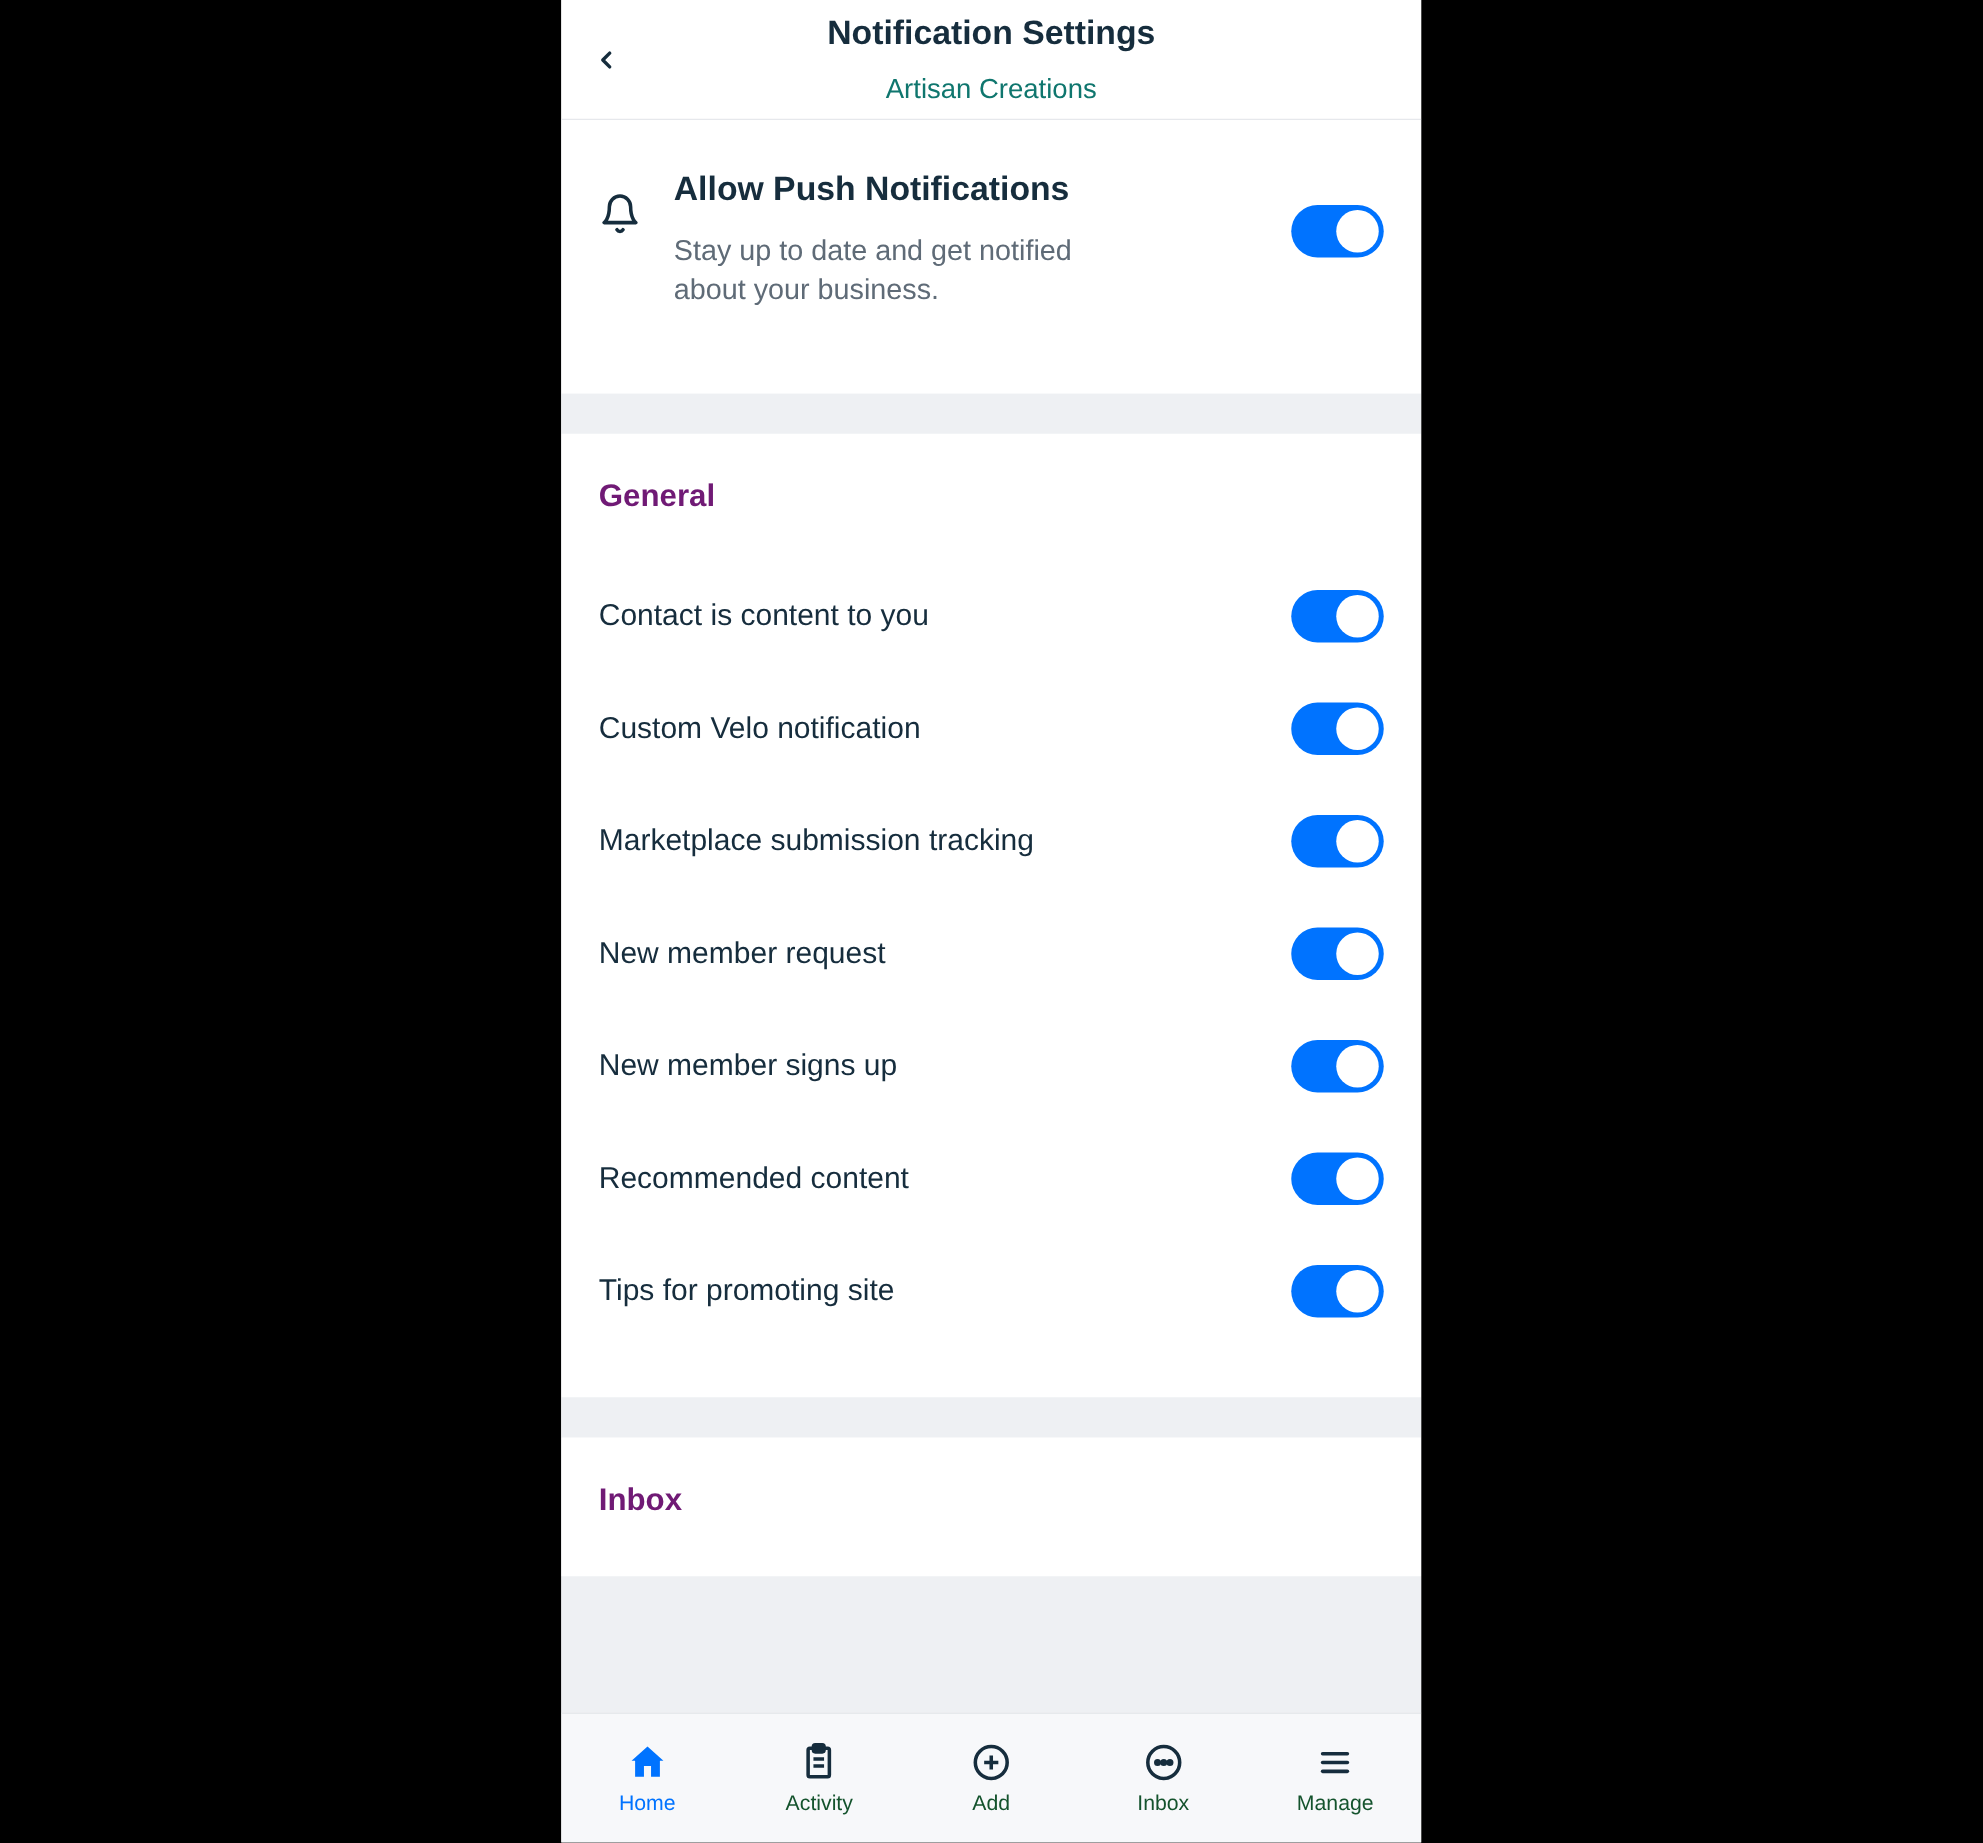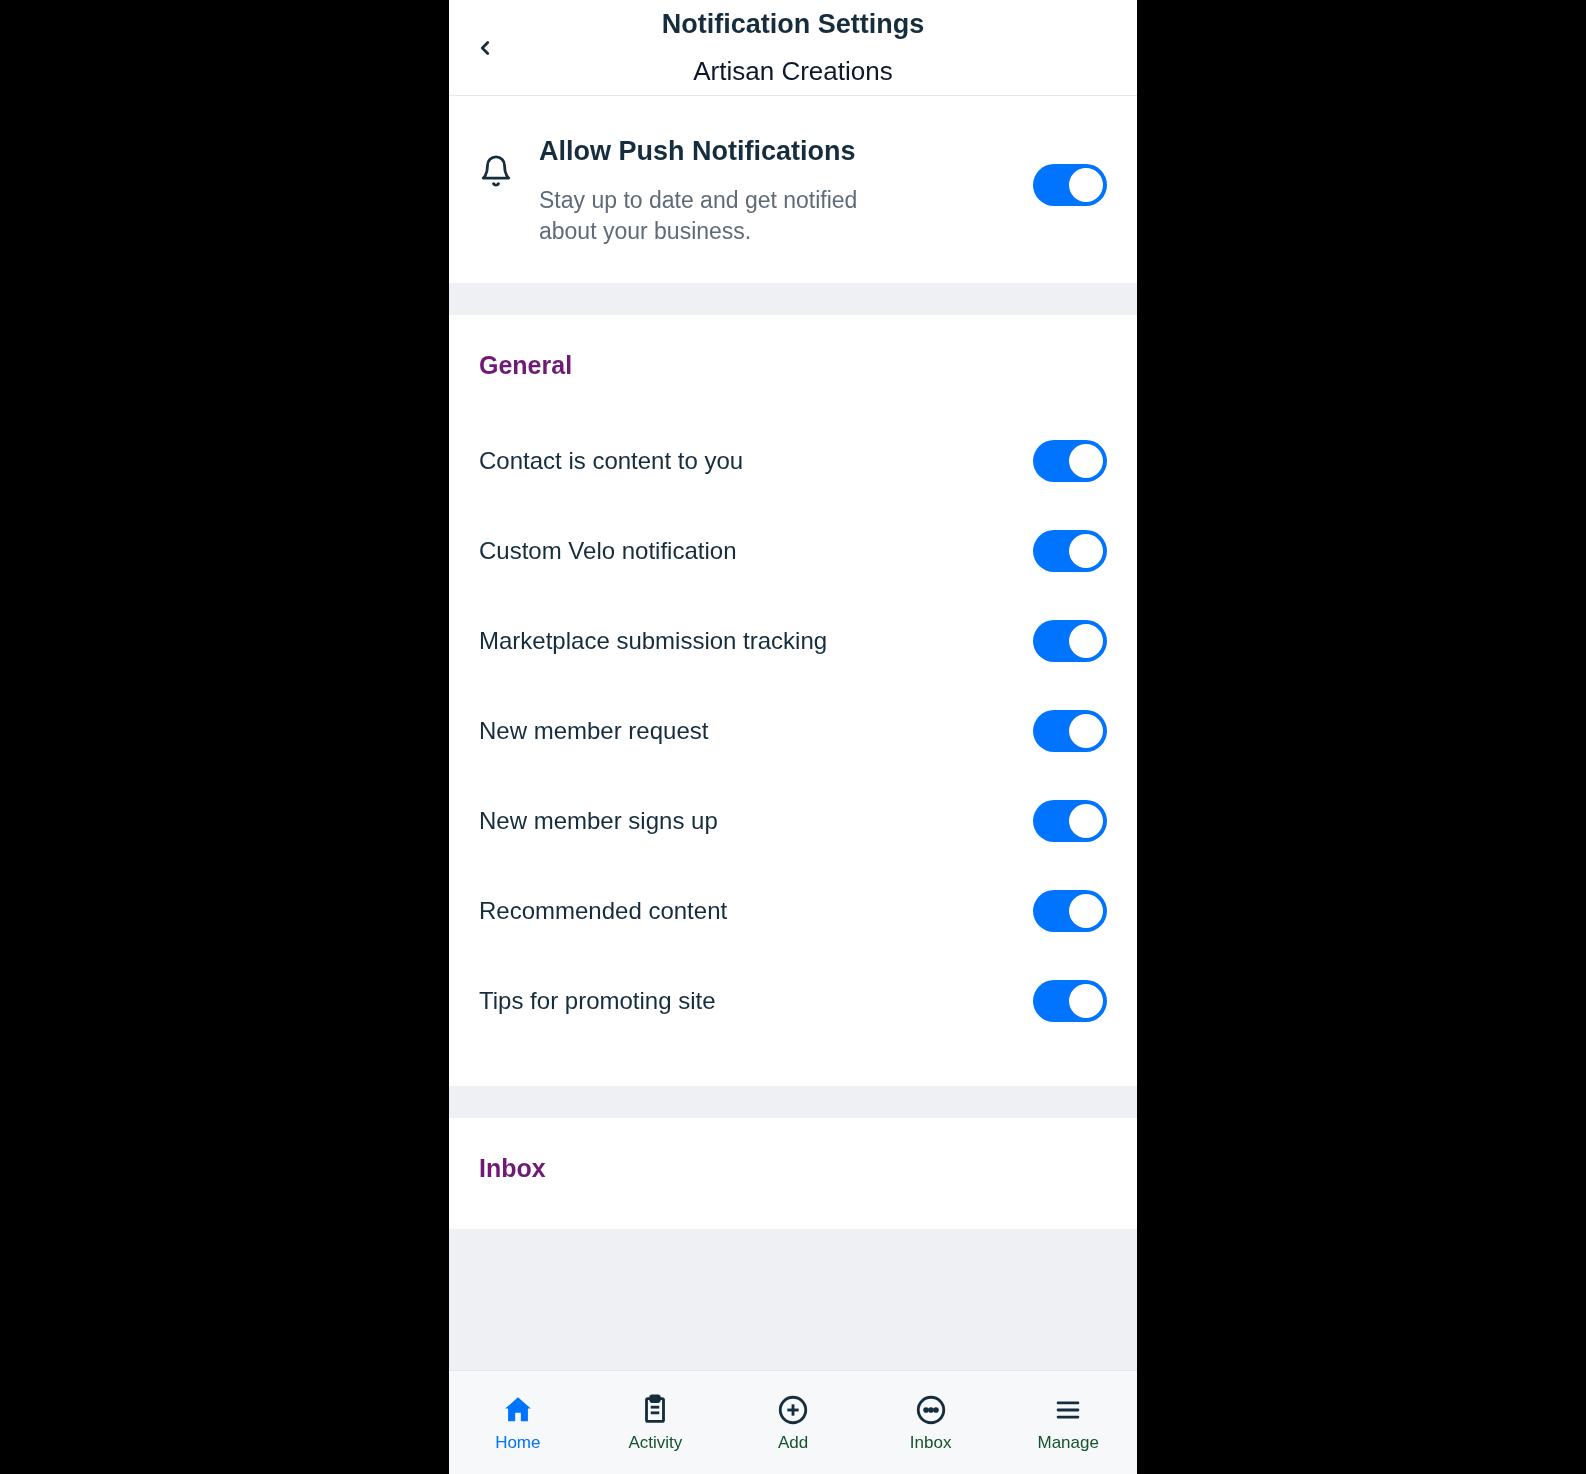--- a/index.html
+++ b/index.html
@@ -44,36 +44,36 @@
   .header-titles {
     flex: 1;
     text-align: center;
   }
   .header-title {
     font-size: 27px;
     font-weight: 700;
     color: #162d3d;
   }
   .header-subtitle {
-    font-size: 26px;
-    color: #0f172a;
+    font-size: 22px;
+    color: #0f766e;
     margin-top: 16px;
   }
 
   
   .scroll {
     flex: 1;
     overflow-y: auto;
     background: #eef0f3;
   }
 
   
   .push-card {
     background: #fff;
-    padding: 40px 30px 36px 30px;
+    padding: 40px 30px 68px 30px;
     display: flex;
     align-items: flex-start;
     gap: 26px;
   }
   .push-icon {
     width: 34px;
     height: 34px;
     margin-top: 18px;
     flex-shrink: 0;
     color: #162d3d;
@@ -147,21 +147,21 @@
     background: #fff;
     padding: 36px 30px 10px 30px;
   }
 
   
   .bottom-nav {
     height: 104px;
     background: #f7f8fa;
     border-top: 1px solid #e1e4e8;
     display: flex;
-    justify-content: flex-end;
+    justify-content: space-between;
     align-items: center;
   }
   .nav-item {
     flex: 1;
     display: flex;
     flex-direction: column;
     align-items: center;
     gap: 6px;
     cursor: pointer;
     color: #14532d;

